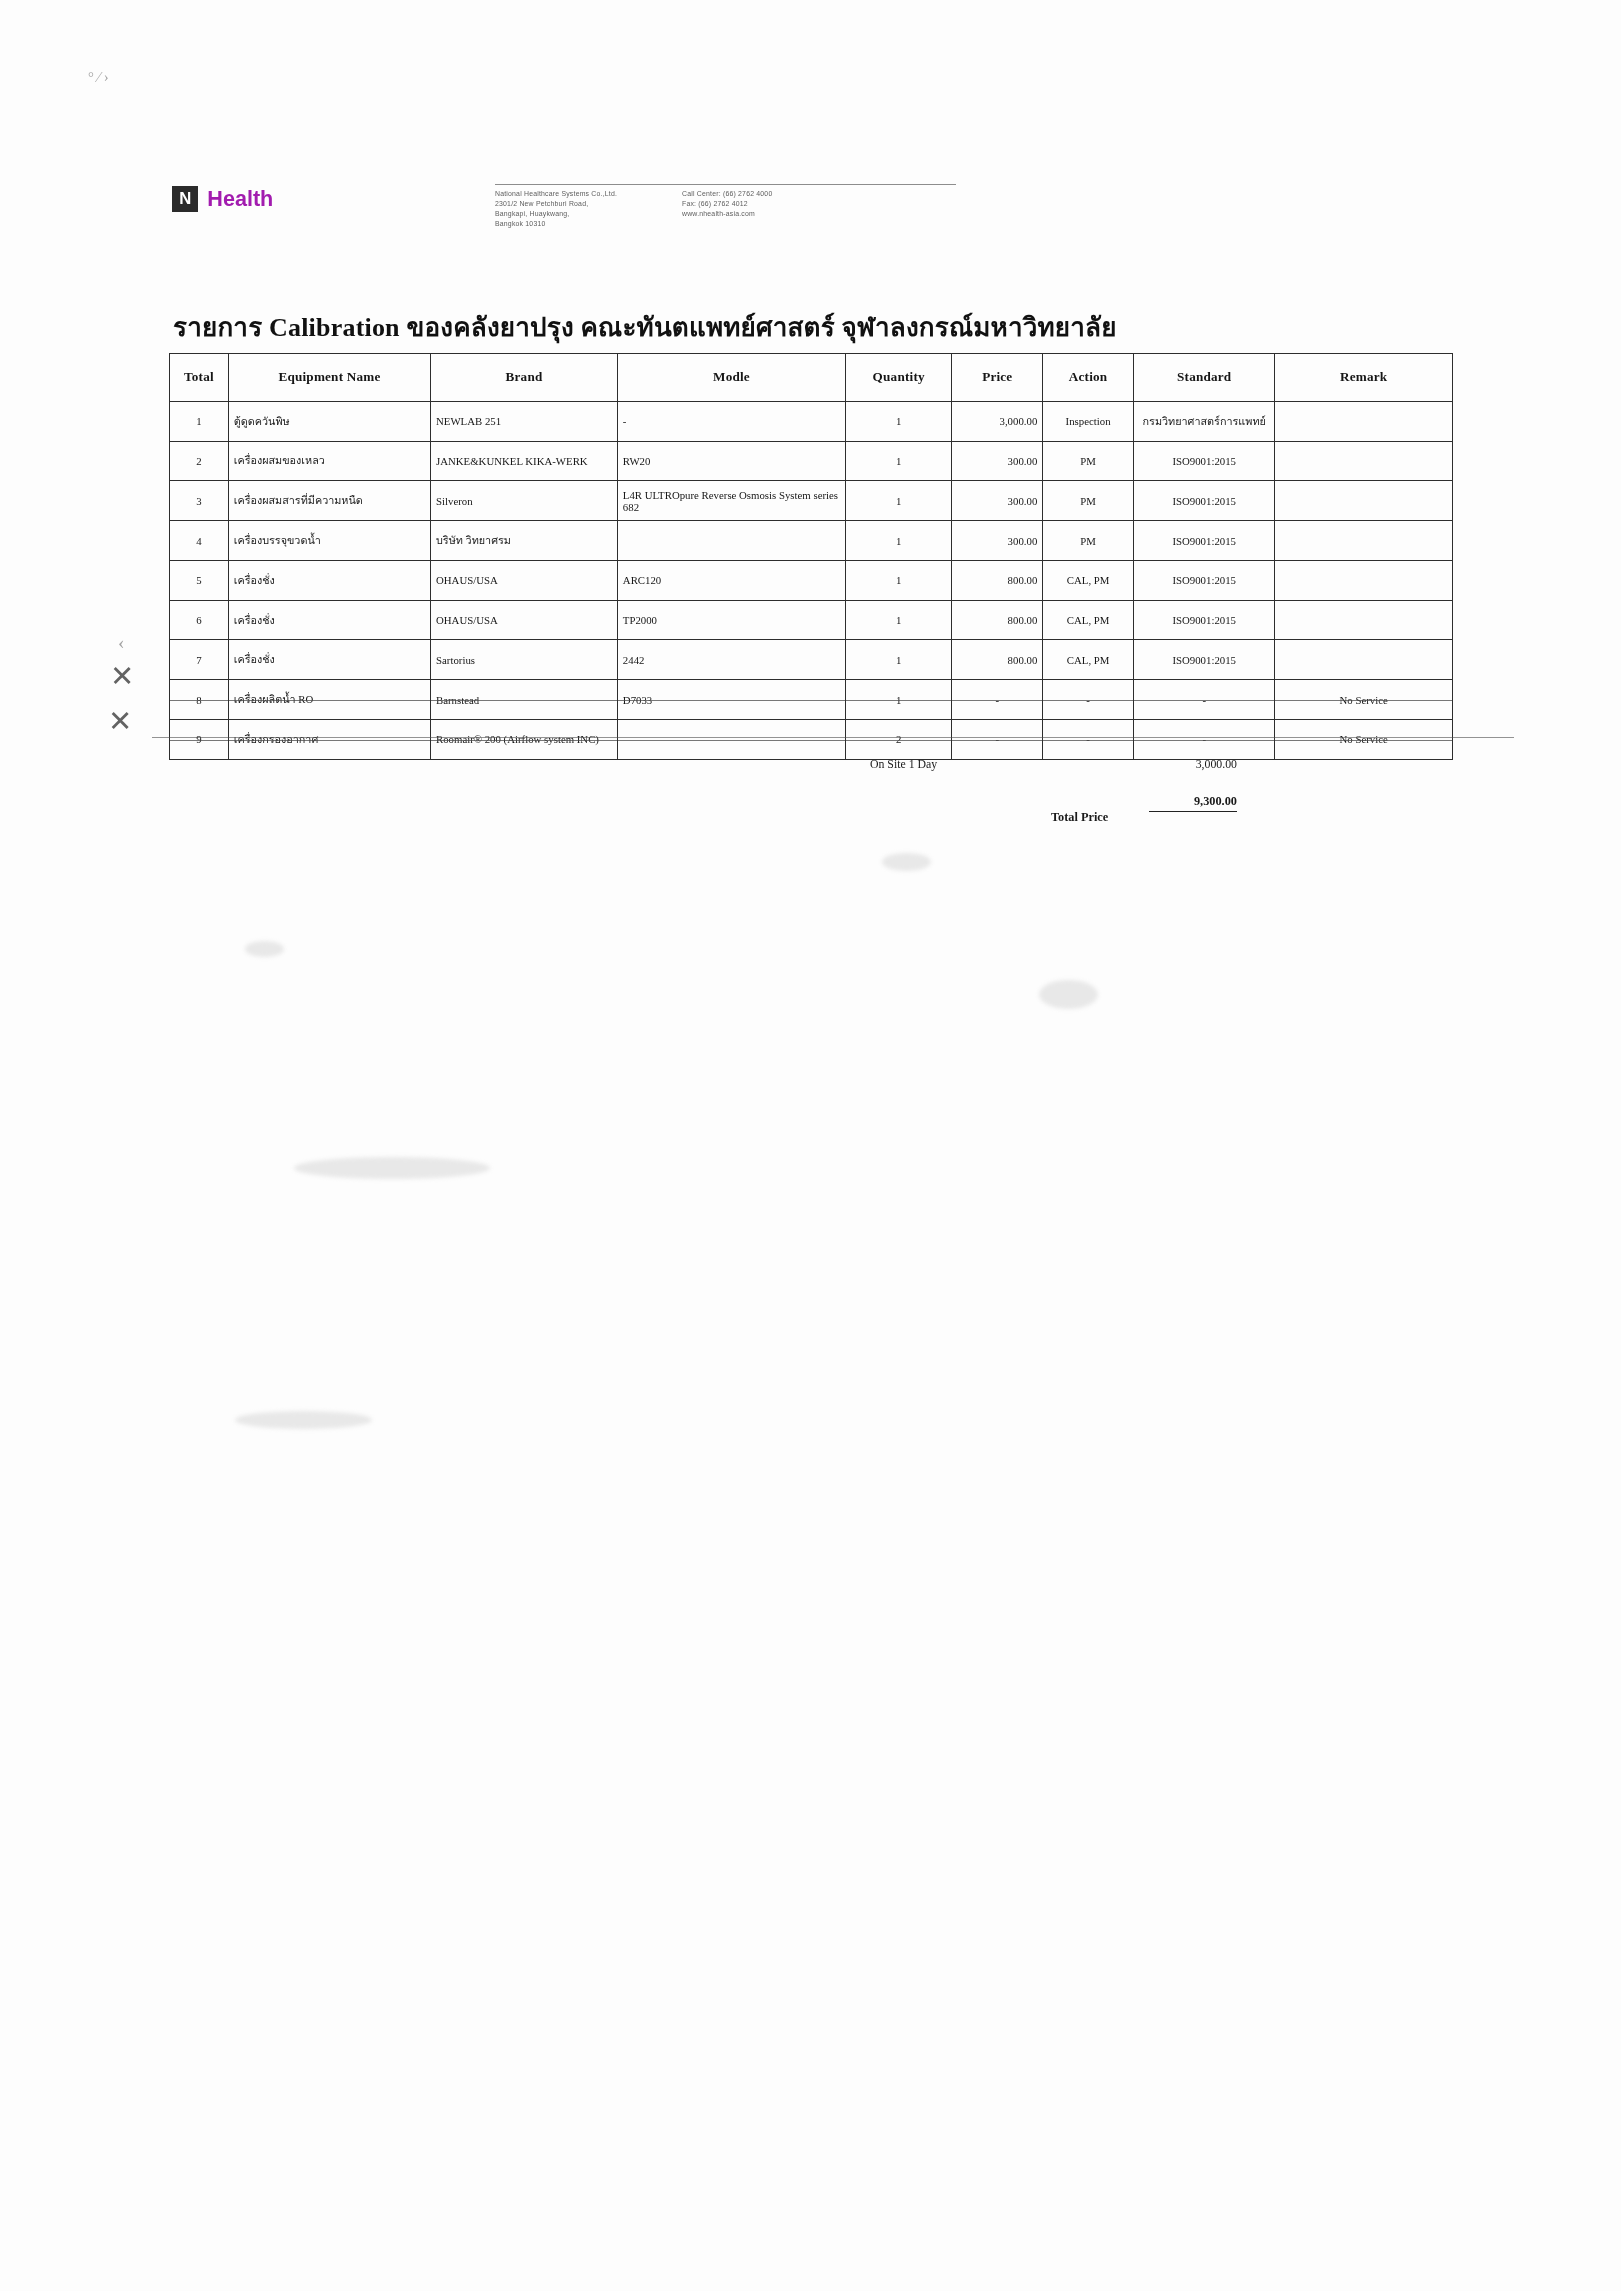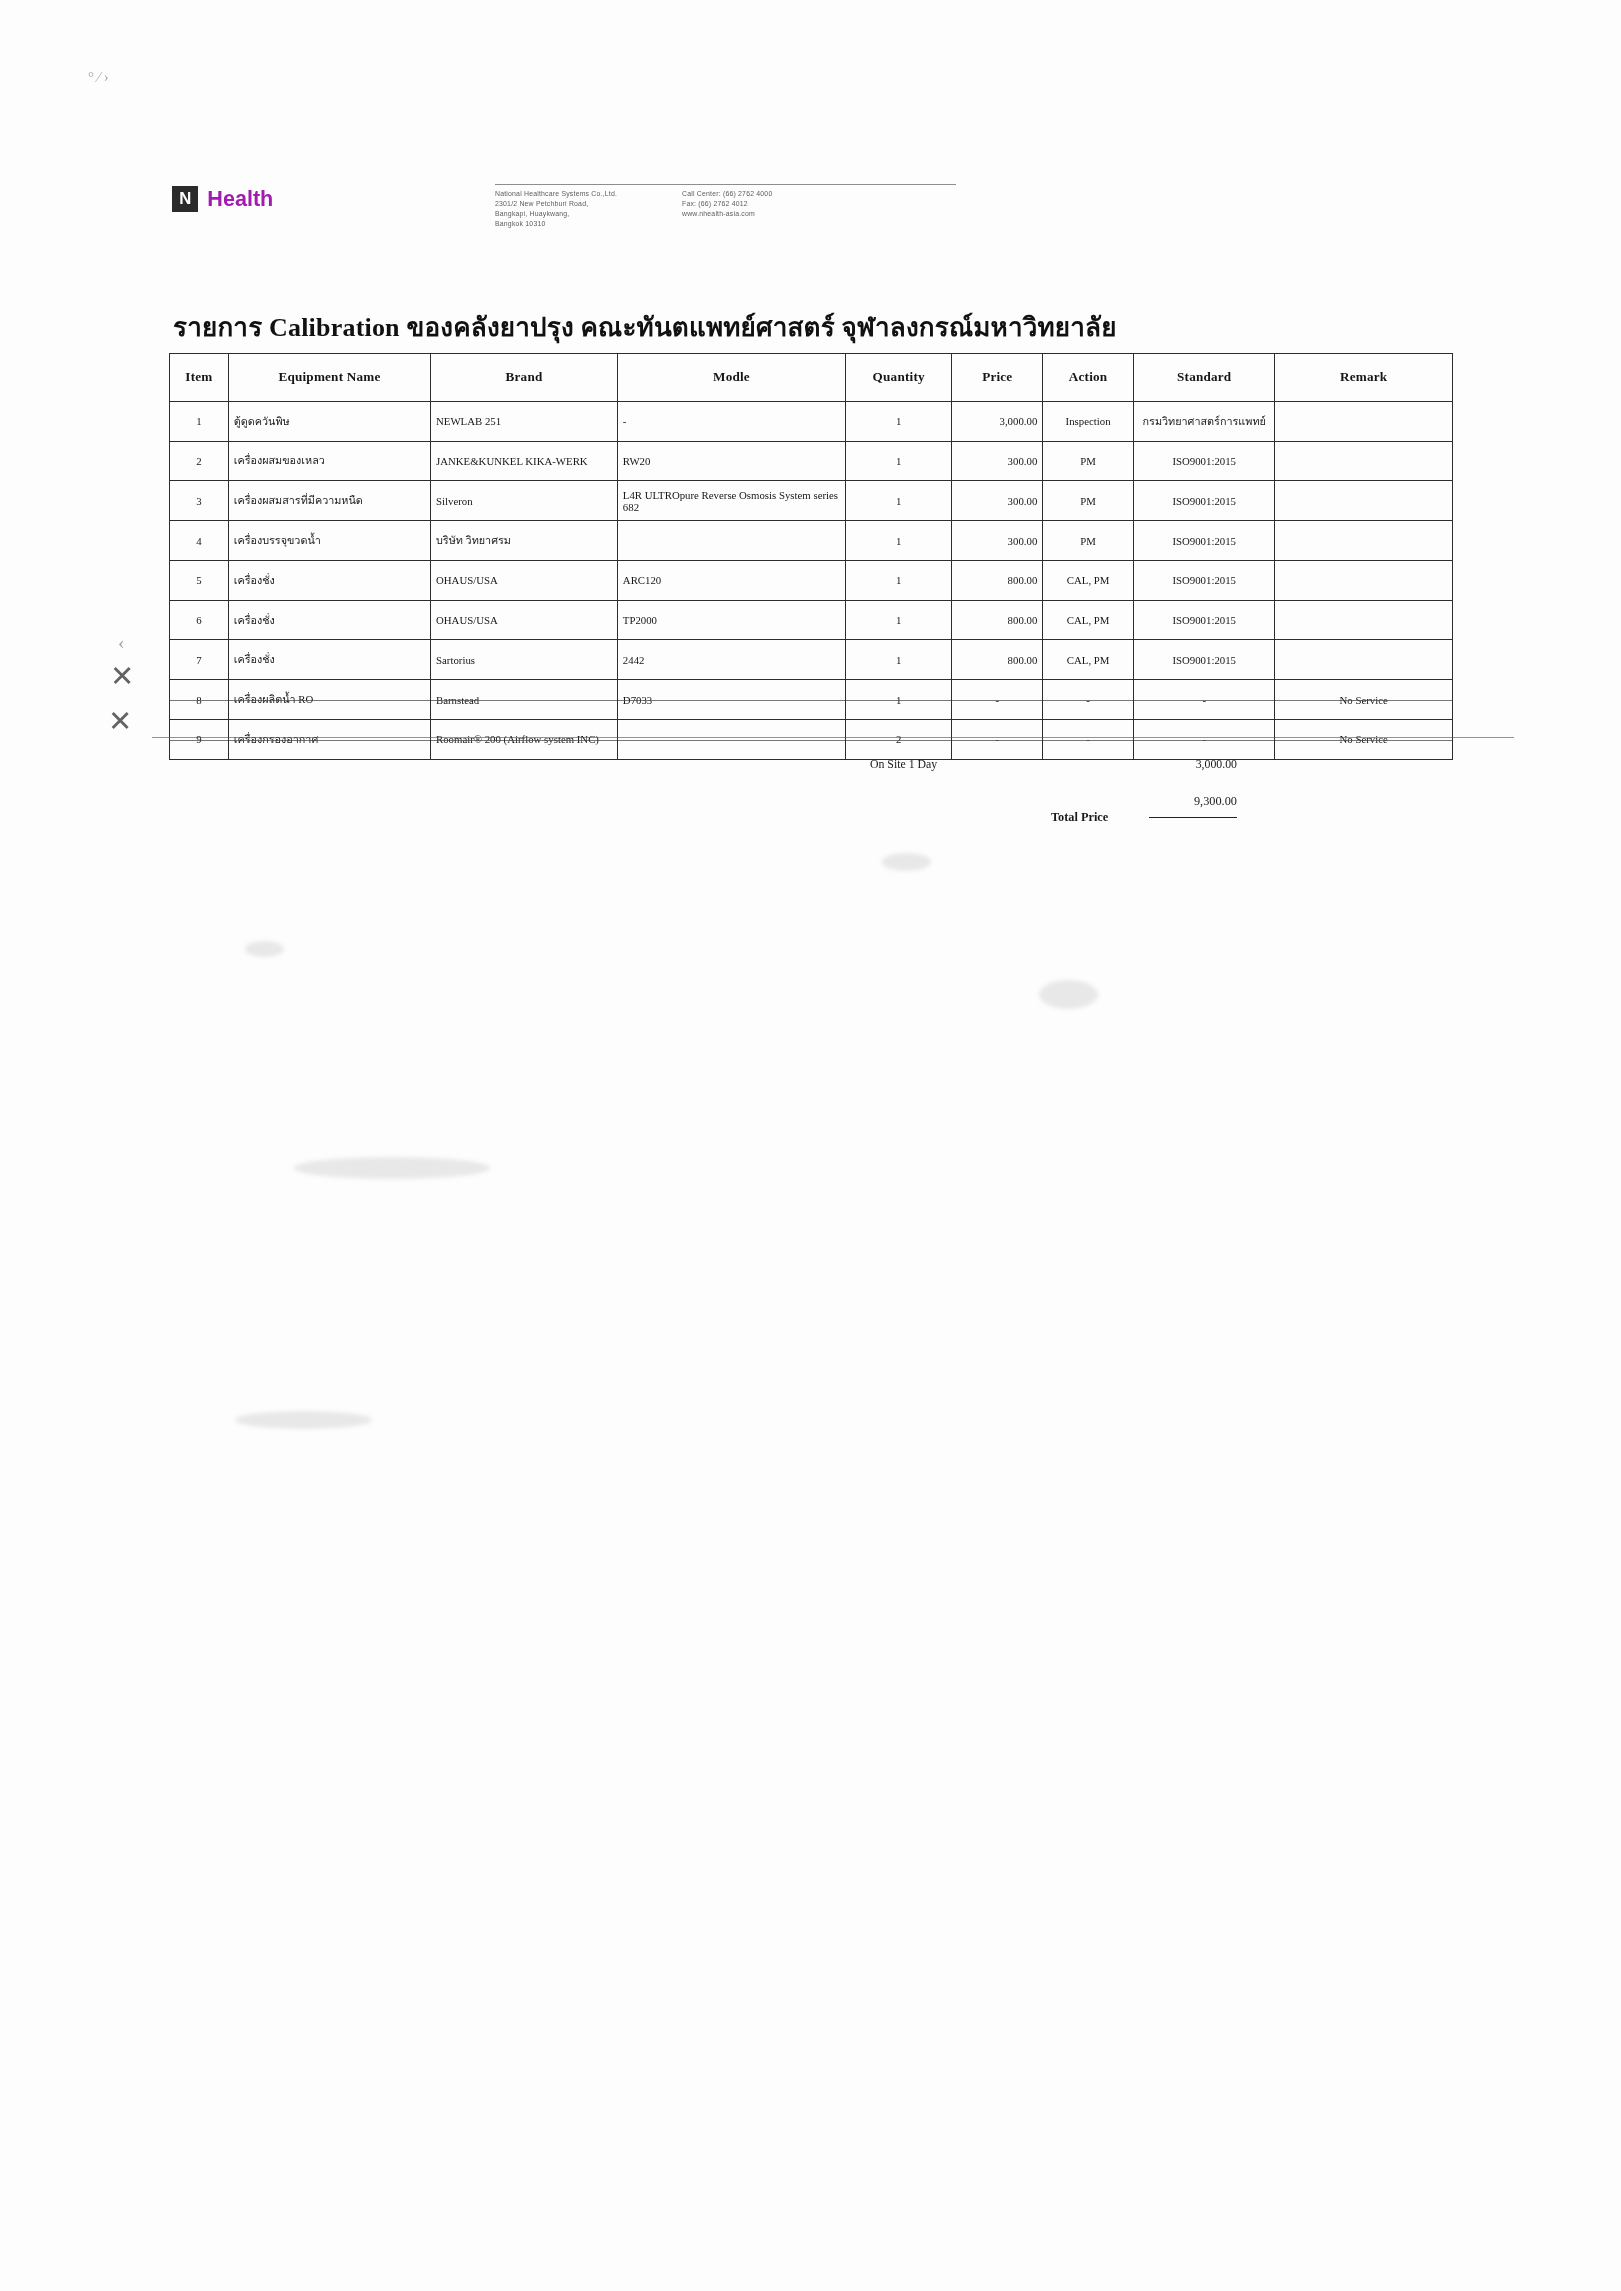--- a/index.html
+++ b/index.html
@@ -181,24 +181,24 @@
     font-size: 12.3px;
     white-space: nowrap;
     margin-top: 16px;
   }
   .totals .total-val {
     position: absolute;
     left: 980px;
     top: 37px;
     width: 88px;
     text-align: right;
-    font-weight: normal;
+    font-weight: bold;
     font-size: 12.3px;
     border-bottom: 1px solid #222;
-    padding-bottom: 8px;
+    padding-bottom: 2px;
   }
 
   
   .ink {
     position: absolute;
     color: #5b5b5b;
     font-family: "Liberation Serif", serif;
     opacity: 0.55;
     pointer-events: none;
   }
@@ -254,21 +254,21 @@
           <col class="brand">
           <col class="model">
         <col class="qty">
           <col class="price">
           <col class="action">
           <col class="standard">
           <col class="remark">
       </colgroup>
       <thead>
         <tr>
-          <th>Item</th>
+          <th>Total</th>
           <th>Equipment Name</th>
           <th>Brand</th>
           <th>Modle</th>
           <th>Quantity</th>
           <th>Price</th>
           <th>Action</th>
           <th>Standard</th>
           <th>Remark</th>
         </tr>
       </thead>

